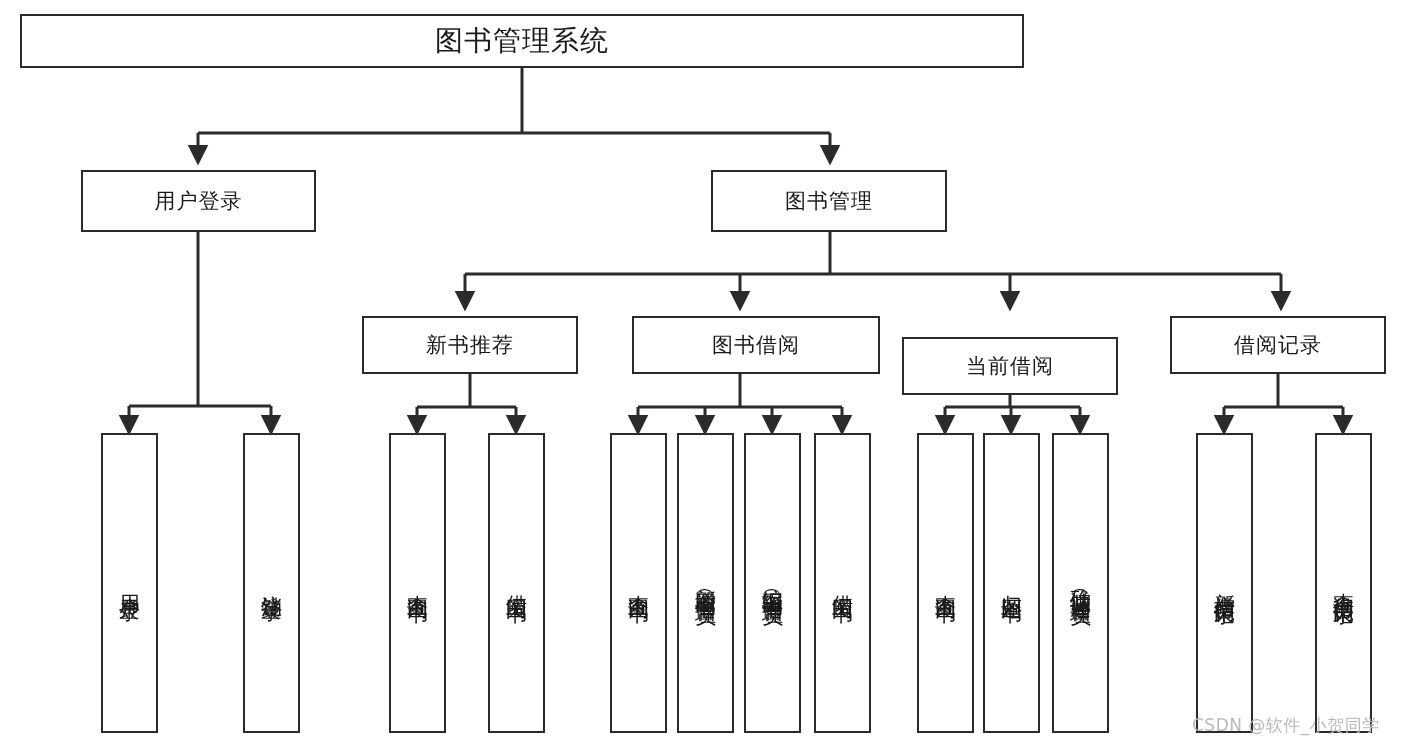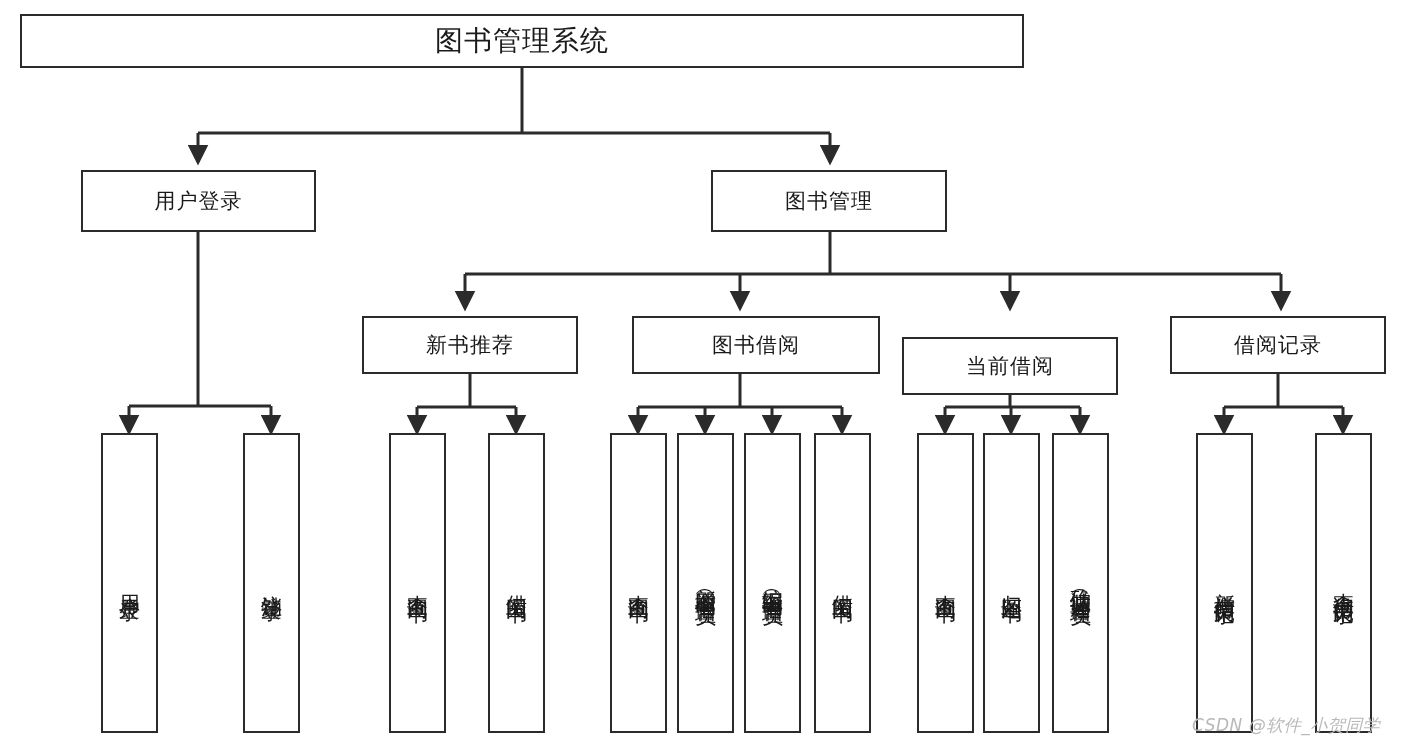--- a/index.html
+++ b/index.html
@@ -64,21 +64,20 @@
   }
   .watermark {
     position: absolute;
     left: 1192px;
     top: 714px;
     font-size: 17px;
     color: #b9b9b9;
     letter-spacing: 0.5px;
     white-space: nowrap;
     user-select: none;
-    font-style: italic;
   }
 </style>
 </head>
 <body>
 
 <div id="canvas">
 
   <svg id="edges" viewBox="0 0 1405 747" xmlns="http://www.w3.org/2000/svg">
     <defs>
       <marker id="arrow" viewBox="0 0 12 12" refX="10" refY="6" markerWidth="7" markerHeight="7" orient="auto-start-reverse">

